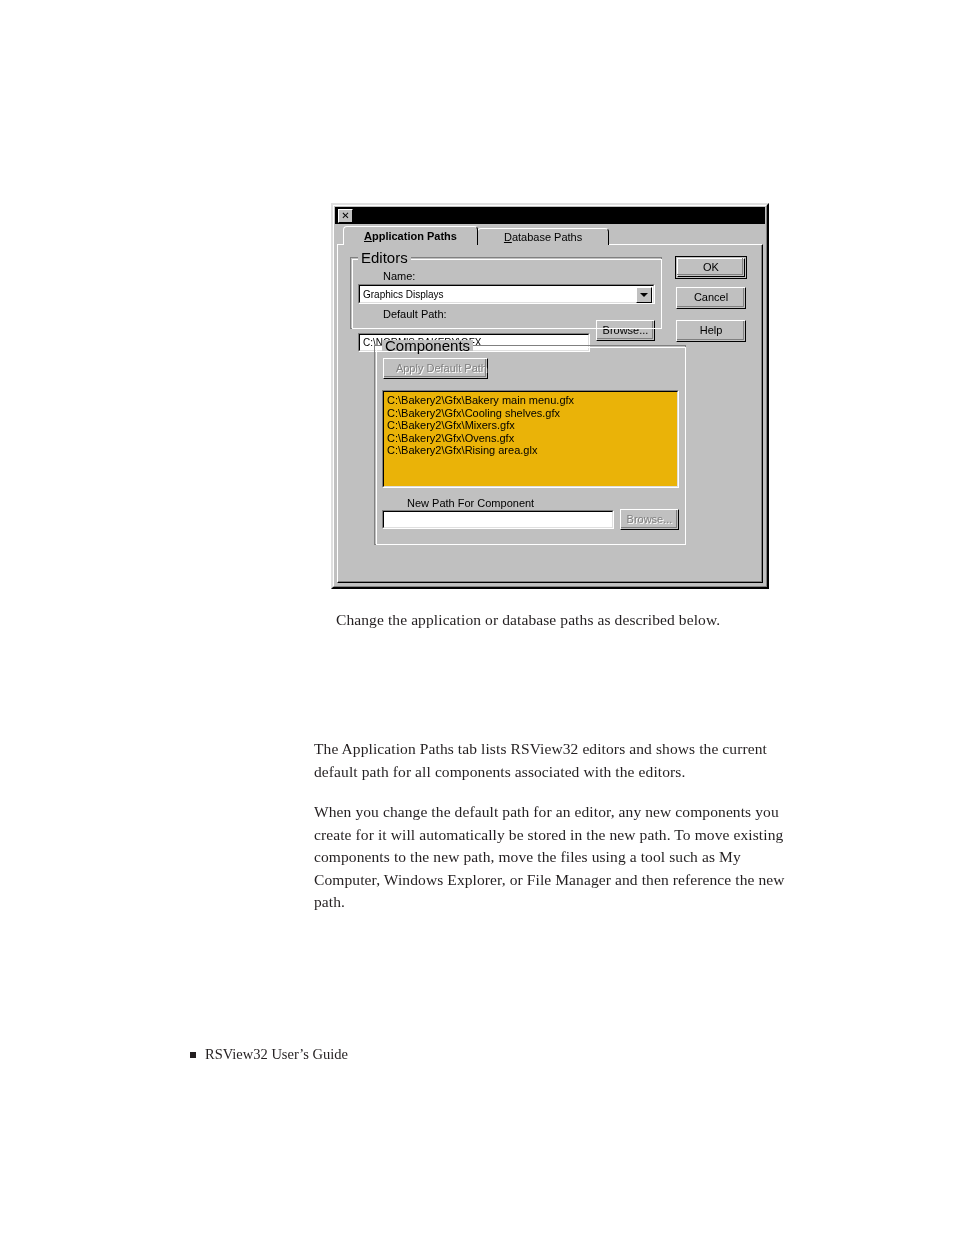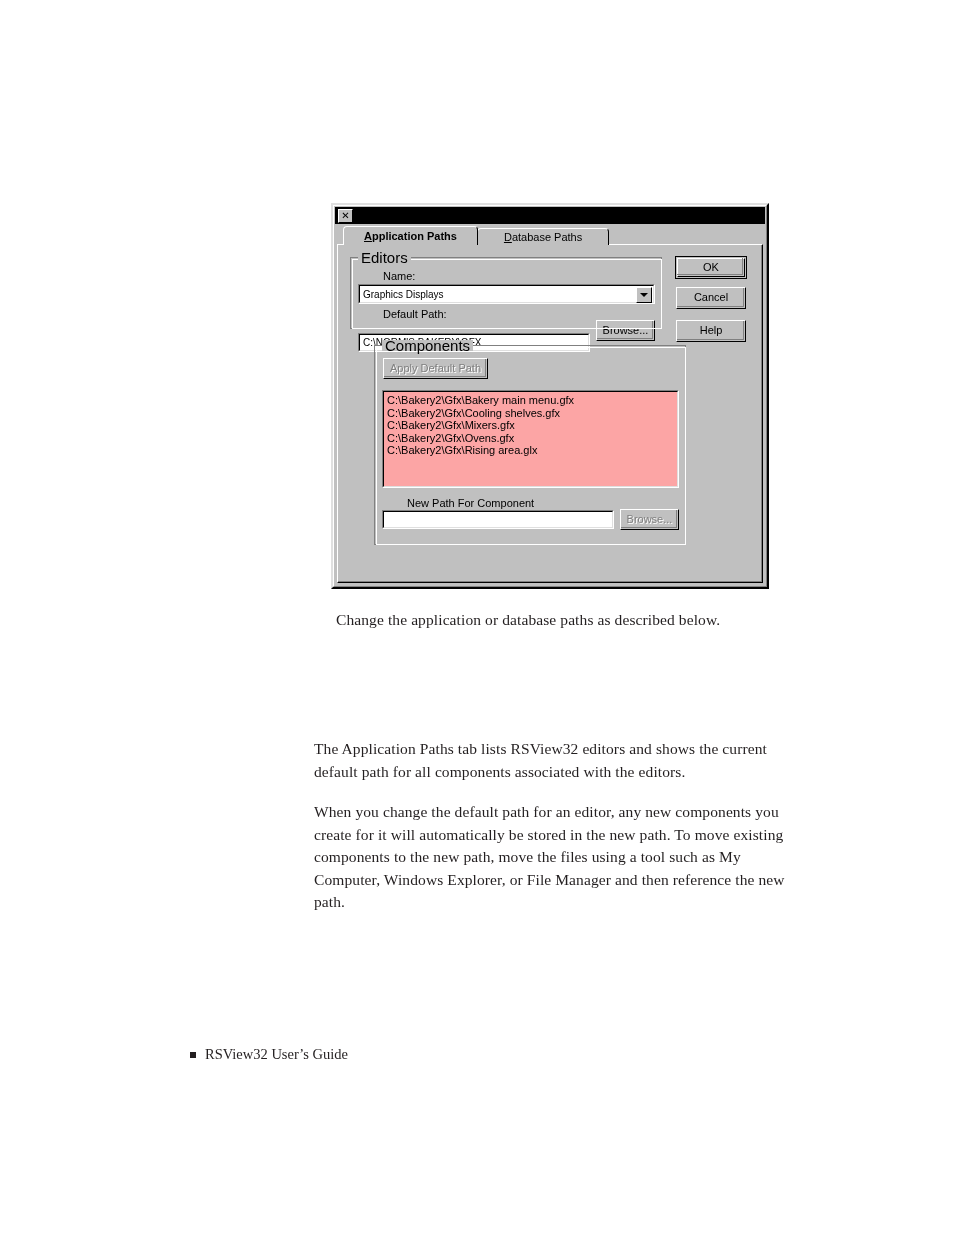--- a/index.html
+++ b/index.html
@@ -313,21 +313,21 @@
     overflow: hidden;
   }
   .listbox-in {
     position: absolute;
     inset: 0;
     border-top: 1px solid #000000;
     border-left: 1px solid #000000;
     border-right: 1px solid #dfdfdf;
     border-bottom: 1px solid #dfdfdf;
     box-sizing: border-box;
-    background: #fca5a5;
+    background: #eab308;
     padding: 2px 0 16px 2px;
   }
   .listbox-in .row {
     font-size: 11px;
     line-height: 12.6px;
     white-space: nowrap;
     cursor: default;
     padding-left: 1px;
   }
 </style>
@@ -365,21 +365,21 @@
         </div>
 
         <div class="btn" style="left:245px; top:62px; width:59px; height:21px;">
           <span>Browse...</span>
         </div>
       </div>
 
       <div class="group" style="left:12px; top:100px; width:312px; height:200px;margin-left:24px;">
         <div class="legend">Components</div>
 
-        <div class="btn disabled" style="left:8px; top:12px; width:105px; height:21px;">
+        <div class="btn disabled" style="left:8px; top:12px; width:105px; height:21px;justify-content:flex-end;">
           <span>Apply Default Path</span>
         </div>
 
         <div class="listbox" style="left:7px; top:44px; width:297px; height:98px;">
           <div class="listbox-in" id="component-list">
               <div class="row">C:\Bakery2\Gfx\Bakery main menu.gfx</div>
               <div class="row">C:\Bakery2\Gfx\Cooling shelves.gfx</div>
               <div class="row">C:\Bakery2\Gfx\Mixers.gfx</div>
               <div class="row">C:\Bakery2\Gfx\Ovens.gfx</div>
               <div class="row">C:\Bakery2\Gfx\Rising area.glx</div>

